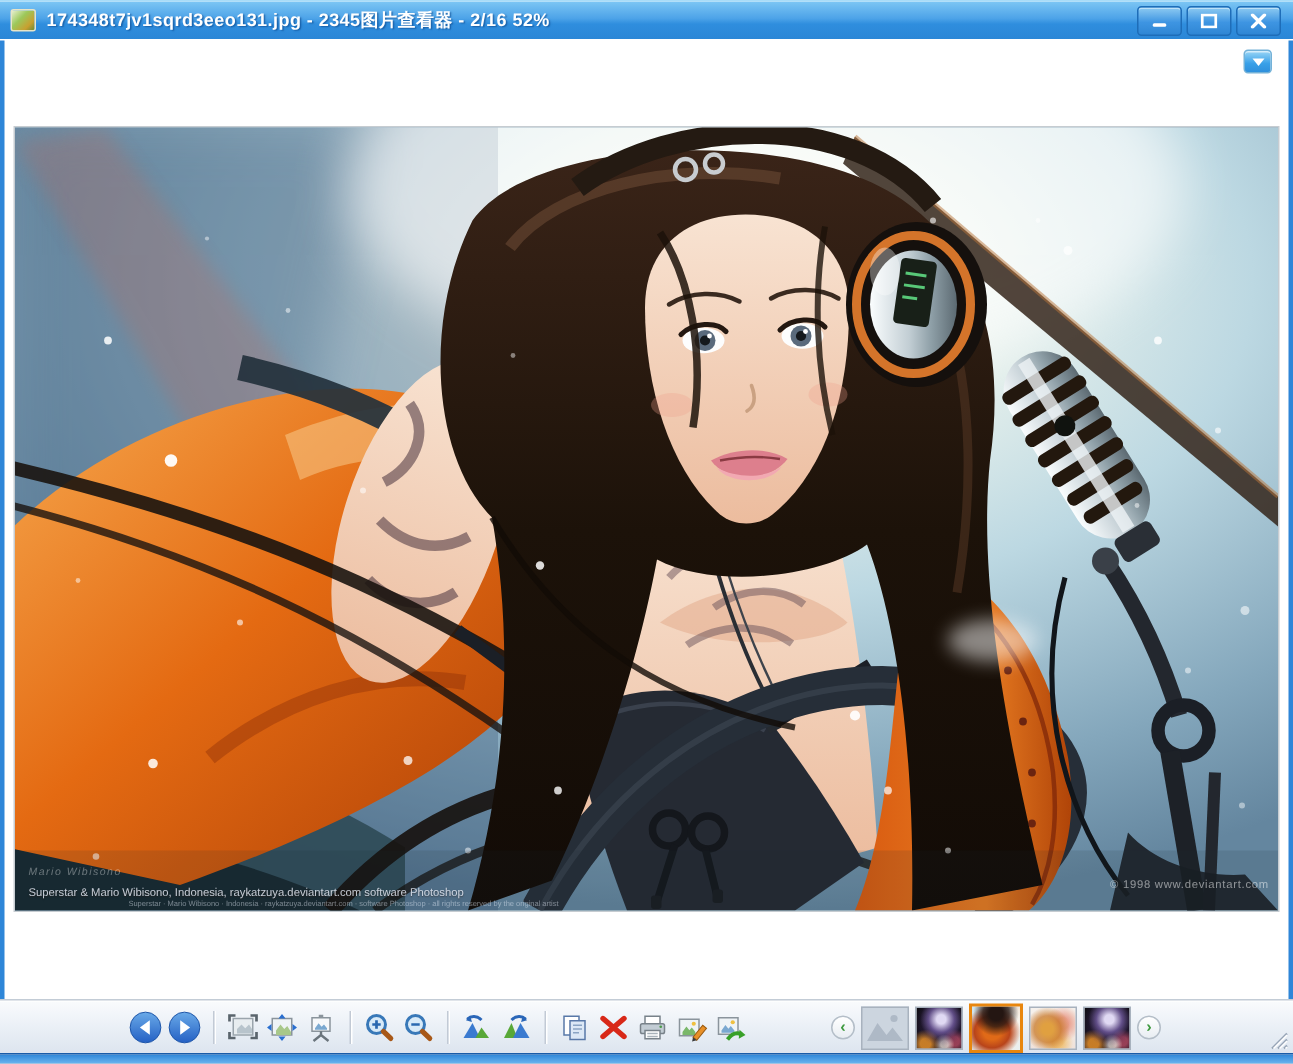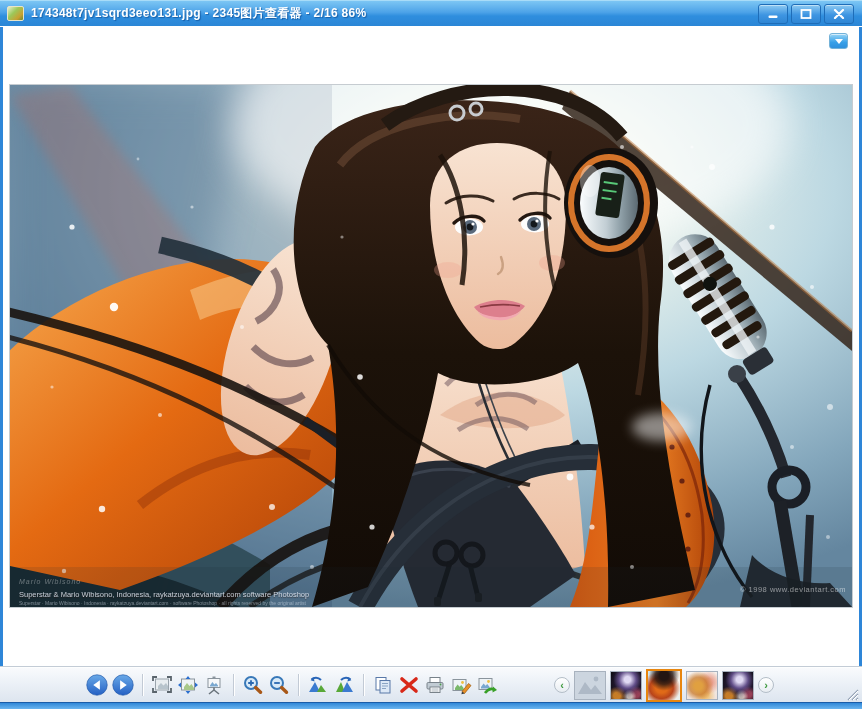--- a/index.html
+++ b/index.html
@@ -15,21 +15,21 @@
   .title-text { color:#fff; font-size:12px; font-weight:bold; letter-spacing:.3px;
     text-shadow:1px 1px 1px rgba(10,70,140,.65); white-space:nowrap; }
   .win-controls { position:absolute; right:8px; top:3px; display:flex; gap:3px; }
   .win-btn { width:30px; height:20px; border-radius:3px; border:1px solid #1e6db8;
     background:linear-gradient(180deg,#8ecbf2,#3e95e2 55%,#2f86d4); display:flex; align-items:center; justify-content:center;
     box-shadow:inset 0 1px 0 rgba(255,255,255,.45); cursor:pointer; }
   .win-btn svg { display:block; }
 
   
   .content { position:absolute; left:0; top:27px; width:862px; height:639px; background:#fff;
-    border-left:3px solid #2e86d8; border-right:3px solid #2e86d8; }
+    border-left:3px solid #2e86d8; border-right:3px solid #2e86d8;text-align:center; }
   .bottom-edge { position:absolute; left:0; top:702px; width:862px; height:7px;
     border-top:1px solid #1a5ca8; background:linear-gradient(180deg,#2f87d8,#6ab4ef); }
 
   
   .menu-toggle { position:absolute; right:11px; top:6px; width:19px; height:16px; border-radius:3px;
     border:1px solid #74b2d8; background:linear-gradient(180deg,#9ad6f6,#38a0e8 60%,#2f90dc);
     display:flex; align-items:center; justify-content:center; cursor:pointer;
     box-shadow:inset 0 1px 0 rgba(255,255,255,.6); }
   .menu-toggle .tri { width:0; height:0; border-left:4px solid transparent; border-right:4px solid transparent; border-top:5px solid #fff; }
 
@@ -75,21 +75,21 @@
       linear-gradient(180deg,#f6f2ee,#efe2da); }
   .resize-grip { position:absolute; right:3px; bottom:2px; width:13px; height:13px; cursor:nwse-resize; }
 </style>
 </head>
 <body>
 
 <div class="window">
 
   <div class="titlebar">
     <div class="app-icon"></div>
-    <div class="title-text">174348t7jv1sqrd3eeo131.jpg - 2345图片查看器 - 2/16 86%</div>
+    <div class="title-text">174348t7jv1sqrd3eeo131.jpg - 2345图片查看器 - 2/16 52%</div>
     <div class="win-controls">
       <div class="win-btn">
         <svg width="12" height="10" viewBox="0 0 12 10">
             <rect x="1.5" y="6.5" width="9" height="2.4" rx="1" fill="#fff"></rect>
           </svg>
       </div>
       <div class="win-btn">
         <svg width="12" height="10" viewBox="0 0 12 10">
             <rect x="1.5" y="1" width="9" height="8" fill="none" stroke="#fff" stroke-width="1.8"></rect>
           </svg>

